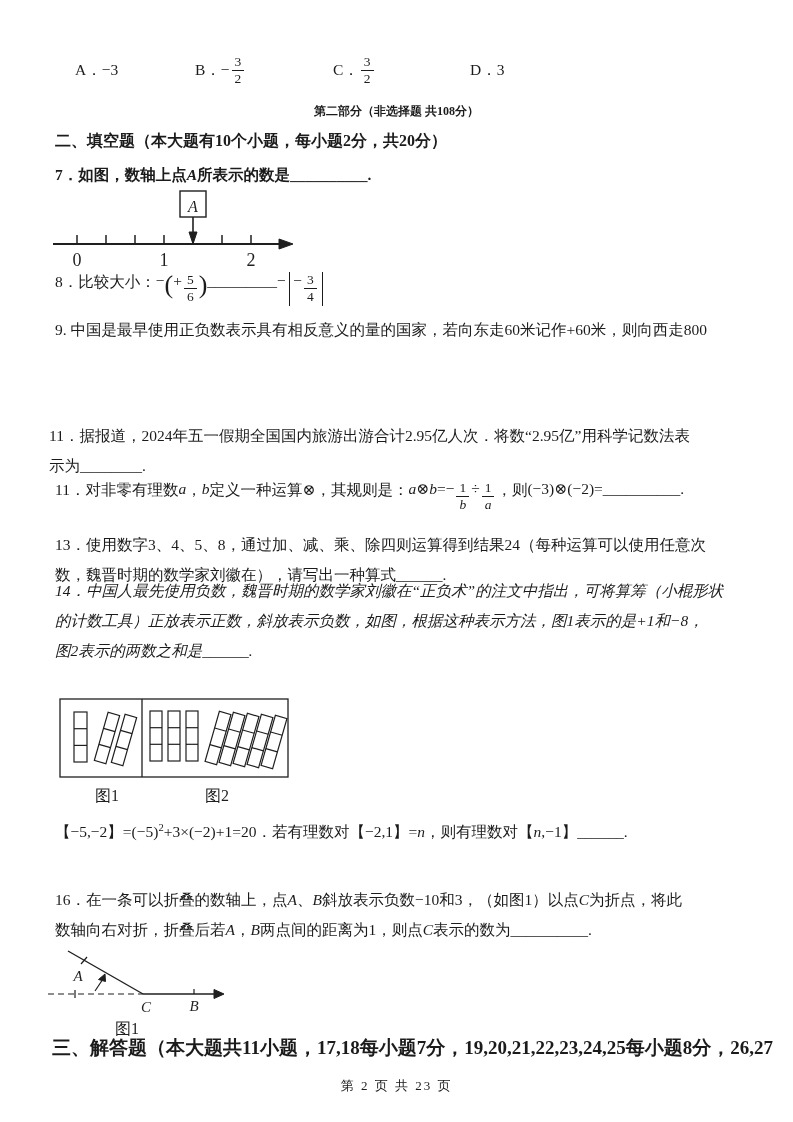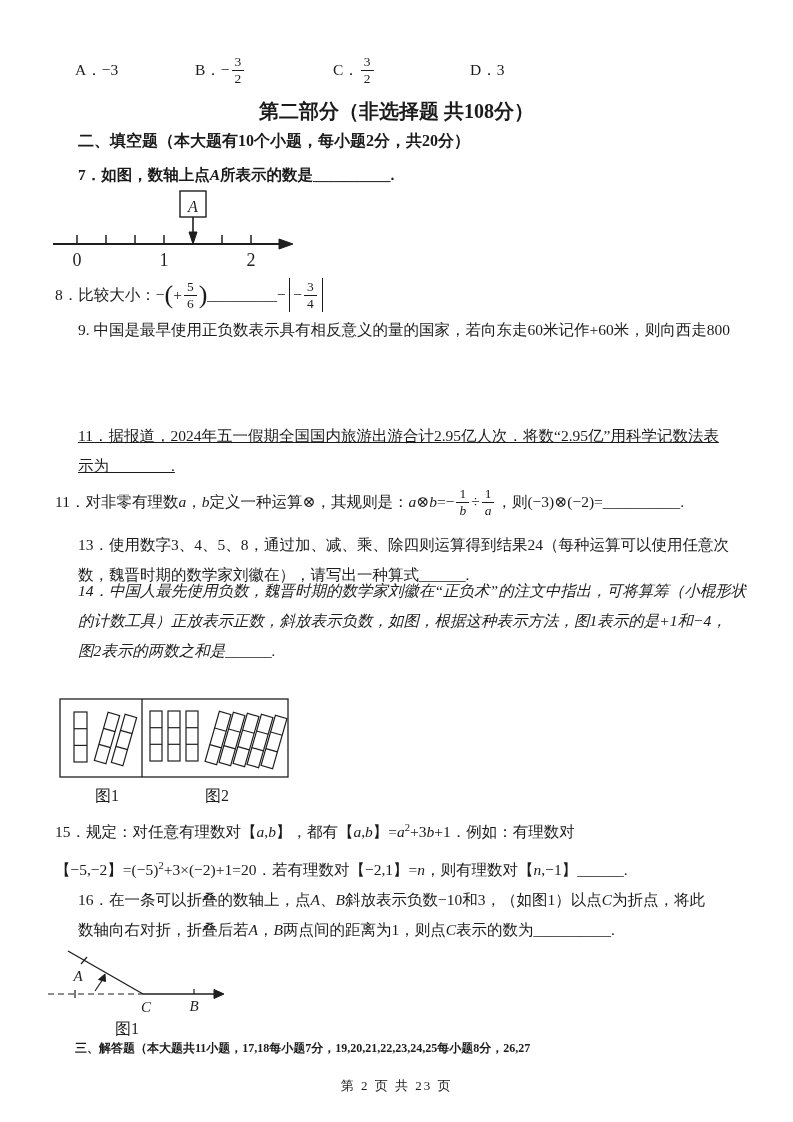--- a/index.html
+++ b/index.html
@@ -2,23 +2,23 @@
 <html><head>
 <meta charset="utf-8">
 <style>
   html,body{margin:0;padding:0;background:#9a9a9a;}
   .page{position:relative;width:793px;height:1122px;margin:0 auto;background:#ffffff;
         font-family:"Liberation Serif","DejaVu Serif",serif;font-size:15.5px;color:#1b1b1b;overflow:hidden;}
   .abs{position:absolute;}
   .b{font-weight:bold;}
   .it{font-style:italic;}
   .center{width:100%;text-align:center;}
-  .line{line-height:30px;white-space:nowrap;margin-left:23px;}
+  .line{line-height:30px;white-space:nowrap;}
   .line34{line-height:34px;white-space:nowrap;}
-  .mrow{display:flex;align-items:center;white-space:nowrap;}
+  .mrow{display:flex;align-items:flex-start;white-space:nowrap;}
   .frac{display:inline-flex;flex-direction:column;align-items:center;font-size:13.5px;line-height:1.15;margin:0 2px;}
   .frac .fn{border-bottom:1px solid #1b1b1b;padding:0 3px;display:block;}
   .frac .fd{padding:0 3px;display:block;}
   .bigp{font-size:26px;line-height:1;font-weight:400;}
   .vbar{width:1.3px;height:34px;background:#1b1b1b;margin:0 3px;flex:0 0 auto;}
   sup{font-size:10.5px;}
   .opt{position:absolute;top:0;height:44px;display:flex;align-items:center;}
   svg line,svg rect,svg polygon{stroke:#1f1f1f;}
   svg text{fill:#1f1f1f;font-family:"Liberation Serif","DejaVu Serif",serif;}
   .footer{font-size:13px;letter-spacing:2px;}
@@ -47,21 +47,21 @@
           <span class="fn">3</span>
           <span class="fd">2</span>
         </span>
     </span>
     <span class="opt" style="left:395px;">
       <span>D．</span>
         <span>3</span>
     </span>
   </div>
 
-  <div class="abs center b" style="top:96px;font-size:20px;line-height:30px;">第二部分（非选择题 共108分）</div>
+  <div class="abs center b" style="top:96px;font-size:12px;line-height:30px;">第二部分（非选择题 共108分）</div>
 
   <div class="abs b line" style="top:126px;left:55px;font-size:16px;">二、填空题（本大题有10个小题，每小题2分，共20分）</div>
 
   <div class="abs line" style="top:160px;left:55px;font-weight:bold;">
     <span>7．如图，数轴上点</span><span class="it">A</span><span>所表示的数是__________.</span>
   </div>
 
   <svg class="abs" style="top:188px;left:45px;" width="262" height="84" viewBox="0 0 262 84">
     <rect x="135" y="3" width="26" height="26" fill="none" stroke-width="1.4"></rect>
     <text x="148" y="24" font-size="16" font-style="italic" text-anchor="middle">A</text>
@@ -100,21 +100,21 @@
         <span class="fd">4</span>
       </span>
     <span class="vbar"></span>
   </div>
 
   <div class="abs" style="top:315px;left:55px;">
     <div class="line">9. 中国是最早使用正负数表示具有相反意义的量的国家，若向东走60米记作+60米，则向西走800</div>
   </div>
 
 
-  <div class="abs" style="top:421px;left:55px;text-decoration:underline;">
+  <div class="abs" style="top:421px;left:49px;">
     <div class="line">11．据报道，2024年五一假期全国国内旅游出游合计2.95亿人次．将数“2.95亿”用科学记数法表</div>
     <div class="line">示为________.</div>
   </div>
 
   <div class="abs mrow" style="top:480px;left:55px;height:44px;">
     <span>11．对非零有理数</span>
       <span class="it">a</span>
       <span>，</span>
       <span class="it">b</span>
       <span>定义一种运算⊗，其规则是：</span>
@@ -136,21 +136,21 @@
       <span>(−3)⊗(−2)=__________.</span>
   </div>
 
   <div class="abs" style="top:530px;left:55px;">
     <div class="line">13．使用数字3、4、5、8，通过加、减、乘、除四则运算得到结果24（每种运算可以使用任意次</div>
     <div class="line">数，魏晋时期的数学家刘徽在），请写出一种算式______.</div>
   </div>
 
   <div class="abs" style="top:576px;left:55px;font-style:italic;">
     <div class="line">14．中国人最先使用负数，魏晋时期的数学家刘徽在“正负术”的注文中指出，可将算筹（小棍形状</div>
-    <div class="line">的计数工具）正放表示正数，斜放表示负数，如图，根据这种表示方法，图1表示的是+1和−4，</div>
+    <div class="line">的计数工具）正放表示正数，斜放表示负数，如图，根据这种表示方法，图1表示的是+1和−8，</div>
     <div class="line">图2表示的两数之和是______.</div>
   </div>
 
   <svg class="abs" style="top:697px;left:58px;" width="234" height="112" viewBox="0 0 234 112">
     <rect x="2" y="2" width="228" height="78" fill="none" stroke-width="1.3"></rect>
     <line x1="84" y1="2" x2="84" y2="80" stroke-width="1.3"></line>
 
     <g fill="none" stroke-width="1.2">
       <rect x="16" y="15" width="13" height="50"></rect>
         <line x1="16" y1="31.7" x2="29" y2="31.7"></line>
@@ -203,23 +203,20 @@
     <g fill="none" stroke-width="1.2" transform="rotate(16 216 45)">
       <rect x="210" y="19" width="12" height="52"></rect>
         <line x1="210" y1="36.3" x2="222" y2="36.3"></line>
         <line x1="210" y1="53.6" x2="222" y2="53.6"></line>
     </g>
     <text x="49" y="104" font-size="16" text-anchor="middle">图1</text>
     <text x="159" y="104" font-size="16" text-anchor="middle">图2</text>
   </svg>
 
   <div class="abs" style="top:811px;left:55px;">
-    <div class="line34">
-      <span>15．规定：对任意有理数对【</span><span class="it">a</span><span>,</span><span class="it">b</span><span>】，都有【</span><span class="it">a</span><span>,</span><span class="it">b</span><span>】=</span><span class="it">a</span><sup>2</sup><span>+3</span><span class="it">b</span><span>+1．例如：有理数对</span>
-    </div>
     <div class="line34">
       <span>【−5,−2】=(−5)</span><sup>2</sup><span>+3×(−2)+1=20．若有理数对【−2,1】=</span><span class="it">n</span><span>，则有理数对【</span><span class="it">n</span><span>,−1】______.</span>
     </div>
   </div>
 
   <div class="abs" style="top:885px;left:55px;">
     <div class="line">
       <span>16．在一条可以折叠的数轴上，点</span><span class="it">A</span><span>、</span><span class="it">B</span><span>斜放表示负数−10和3，（如图1）以点</span><span class="it">C</span><span>为折点，将此</span>
     </div>
     <div class="line">
@@ -236,17 +233,17 @@
     <line x1="53" y1="43" x2="61" y2="31" stroke-width="1.2"></line>
     <polygon points="63,26 56.5,31.5 63.5,33.5" fill="#1f1f1f"></polygon>
     <line x1="101" y1="46" x2="174" y2="46" stroke-width="1.5"></line>
     <polygon points="172,41.5 182,46 172,50.5" fill="#1f1f1f"></polygon>
     <line x1="152" y1="41" x2="152" y2="46" stroke-width="1.2"></line>
     <text x="104" y="64" font-size="15" font-style="italic" text-anchor="middle">C</text>
     <text x="152" y="63" font-size="15" font-style="italic" text-anchor="middle">B</text>
     <text x="85" y="86" font-size="16" text-anchor="middle">图1</text>
   </svg>
 
-  <div class="abs b line" style="top:1033px;left:52px;font-size:12px;">三、解答题（本大题共11小题，17,18每小题7分，19,20,21,22,23,24,25每小题8分，26,27</div>
+  <div class="abs b line" style="top:1033px;left:52px;font-size:19px;">三、解答题（本大题共11小题，17,18每小题7分，19,20,21,22,23,24,25每小题8分，26,27</div>
 
   <div class="abs center footer" style="top:1077px;">第 2 页 共 23 页</div>
 
 </div>
 
 </body></html>

